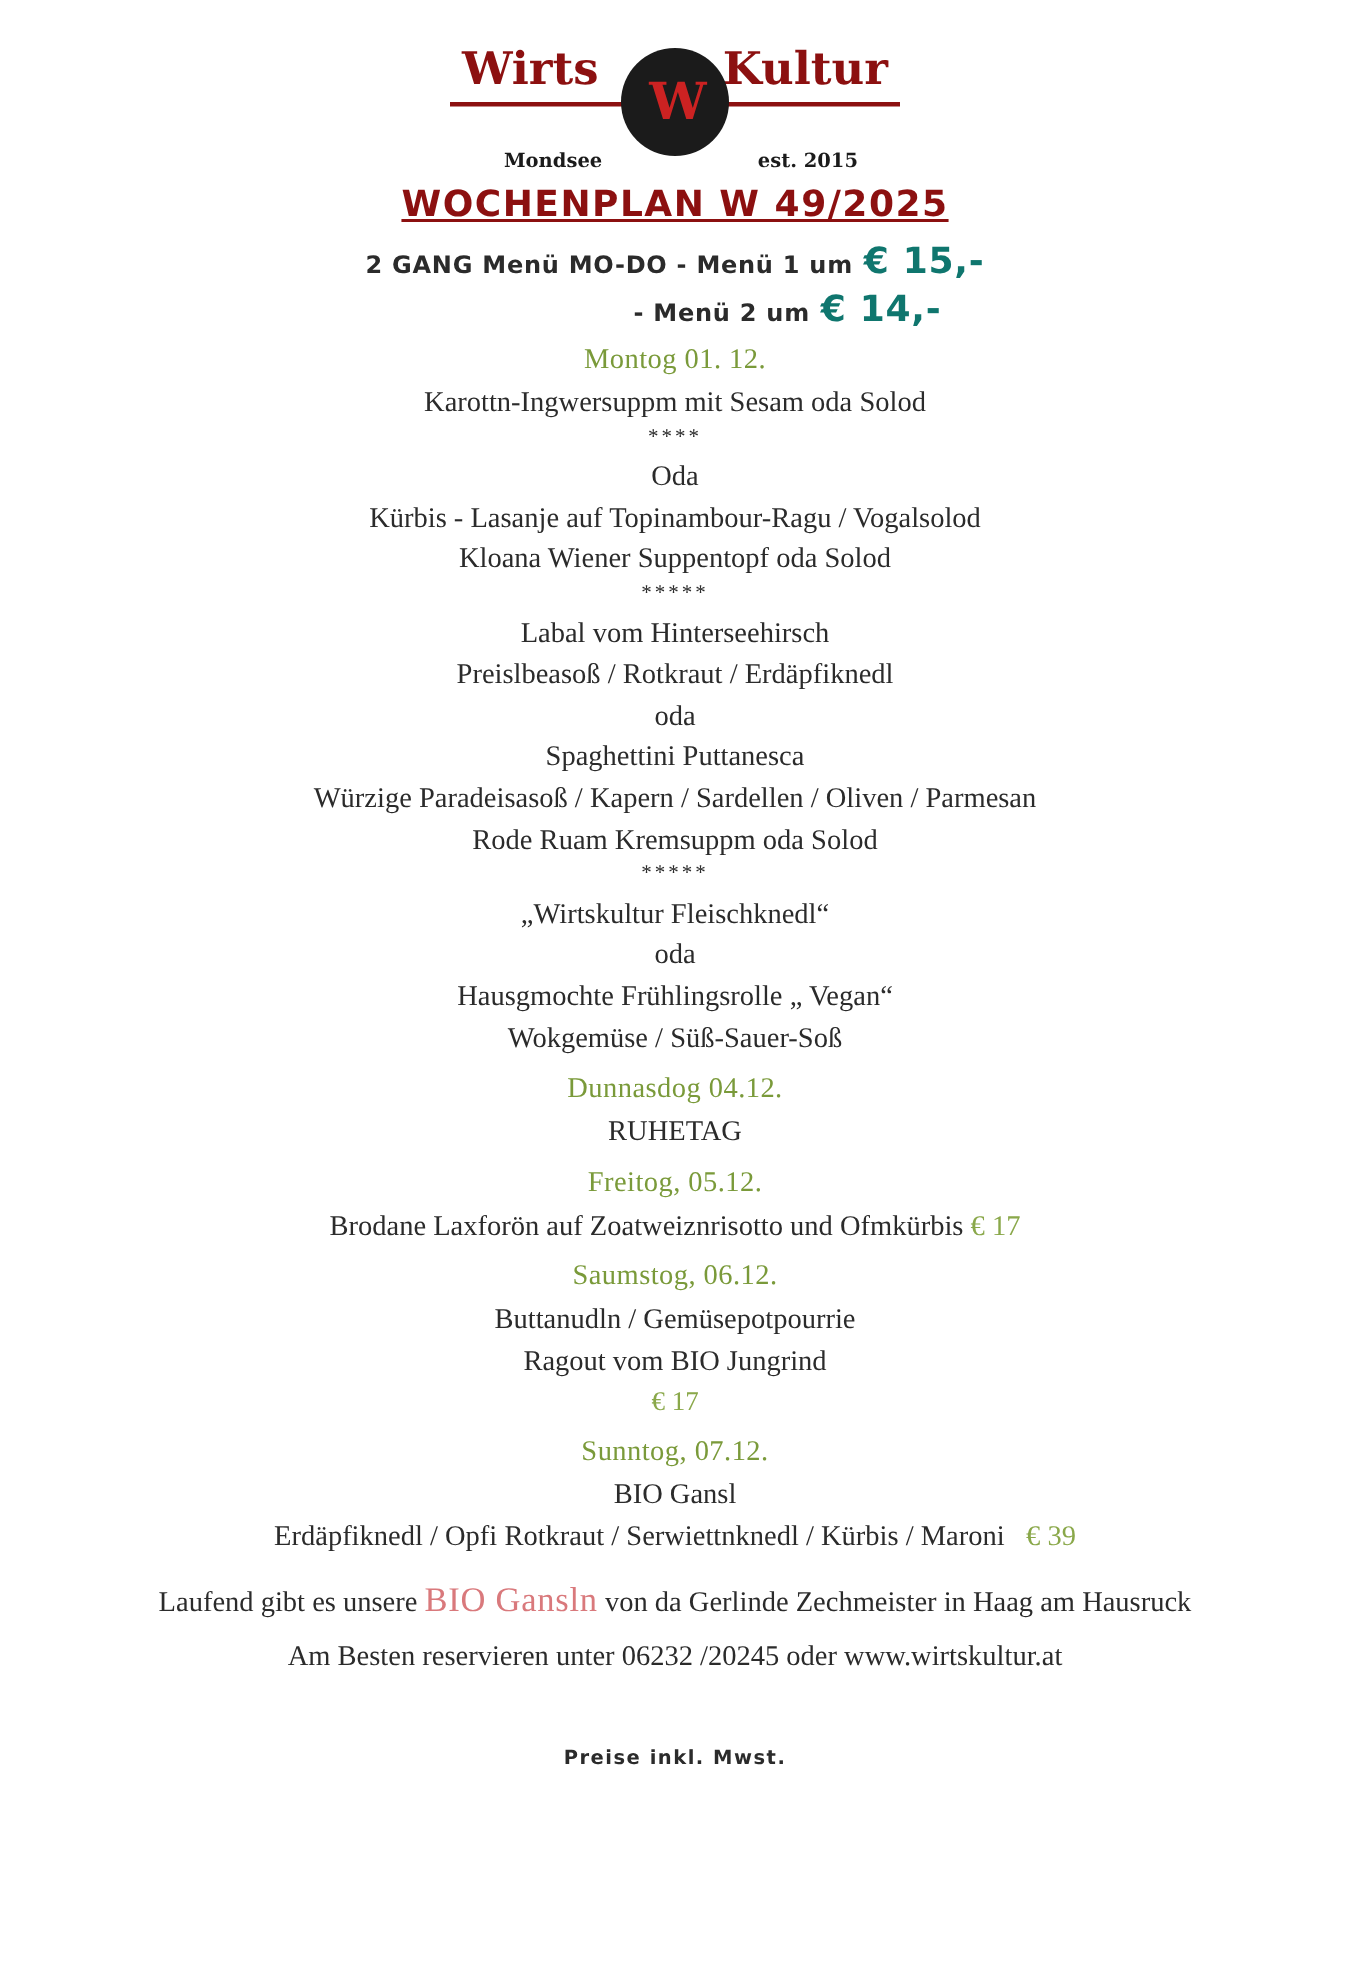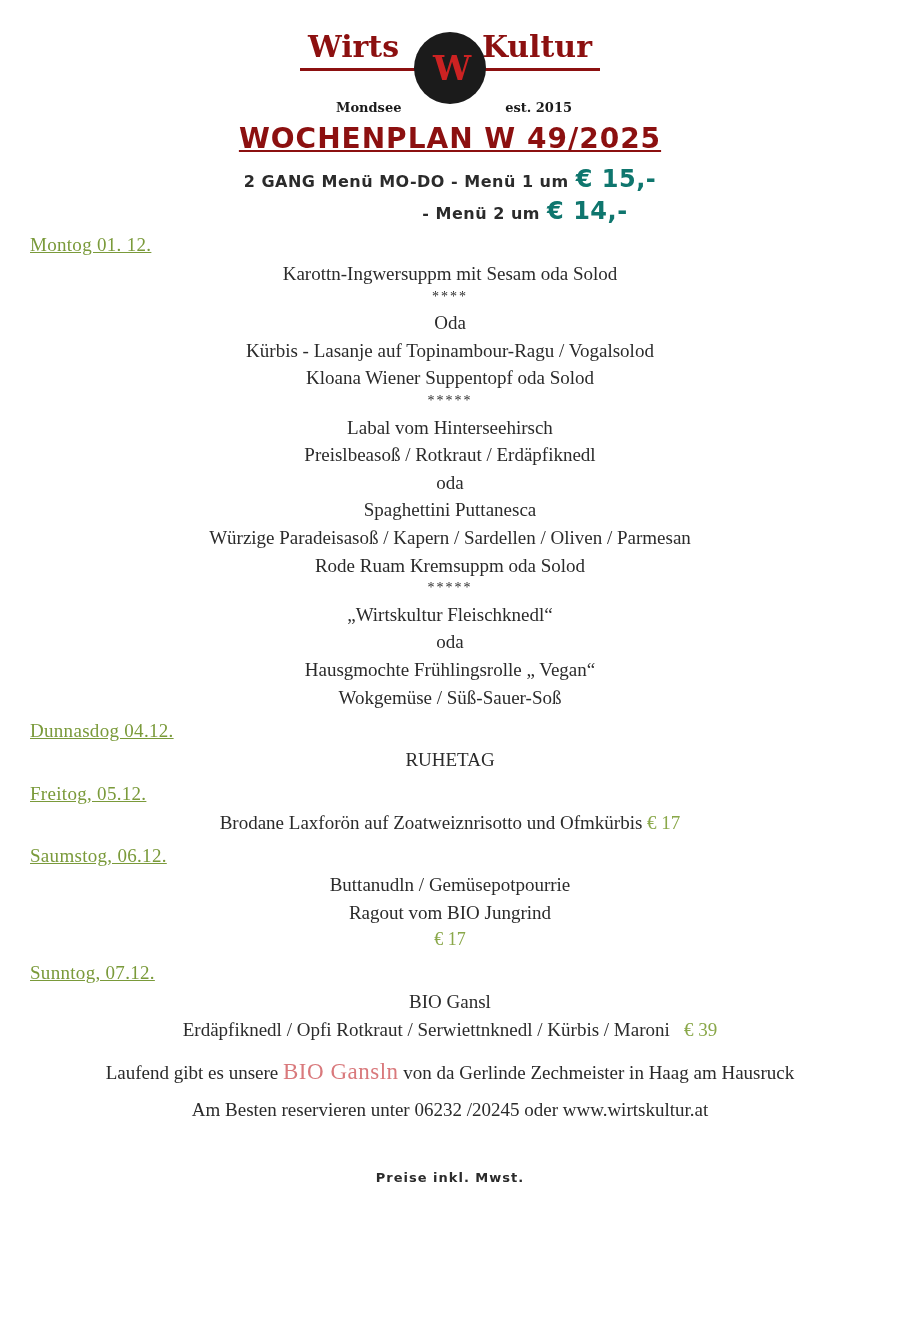--- a/index.html
+++ b/index.html
@@ -89,21 +89,21 @@
   }
   .logo-sub.left { left: 36px; }
   .logo-sub.right { right: 28px; }
 
   
   .main-title {
     text-align: center;
     color: #8c1010;
     font-family: "DejaVu Sans", sans-serif;
     font-weight: bold;
-    font-size: 28px;
+    font-size: 24px;
     letter-spacing: 1px;
     text-decoration: underline;
     margin-top: 12px;
     margin-bottom: 10px;
   }
   .price-line {
     text-align: center;
     font-family: "DejaVu Sans", sans-serif;
     font-size: 19px;
     font-weight: bold;
@@ -119,23 +119,23 @@
     font-size: 24px;
     font-weight: bold;
   }
   .price-line.second {
     text-align: center;
     padding-left: 150px;
   }
 
   
   .day {
+    text-align: center;
     color: #7a9a3a;
     font-size: 19px;
-    text-decoration: underline;
     margin: 9px 0 4px 0;
     letter-spacing: 0.3px;
   }
   .line {
     text-align: center;
     font-size: 19px;
     line-height: 1.45;
     color: #2b2b2b;
   }
   .stars {

